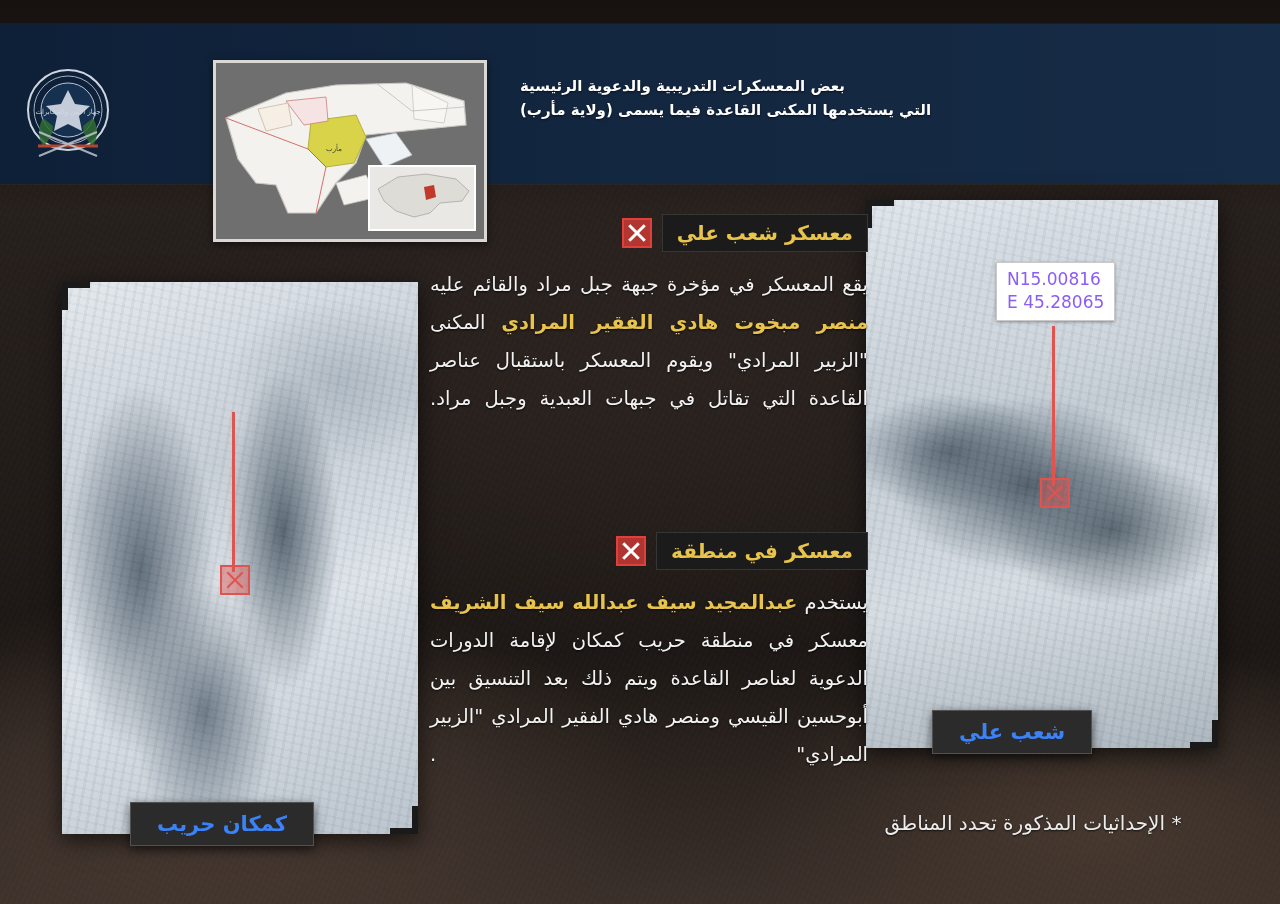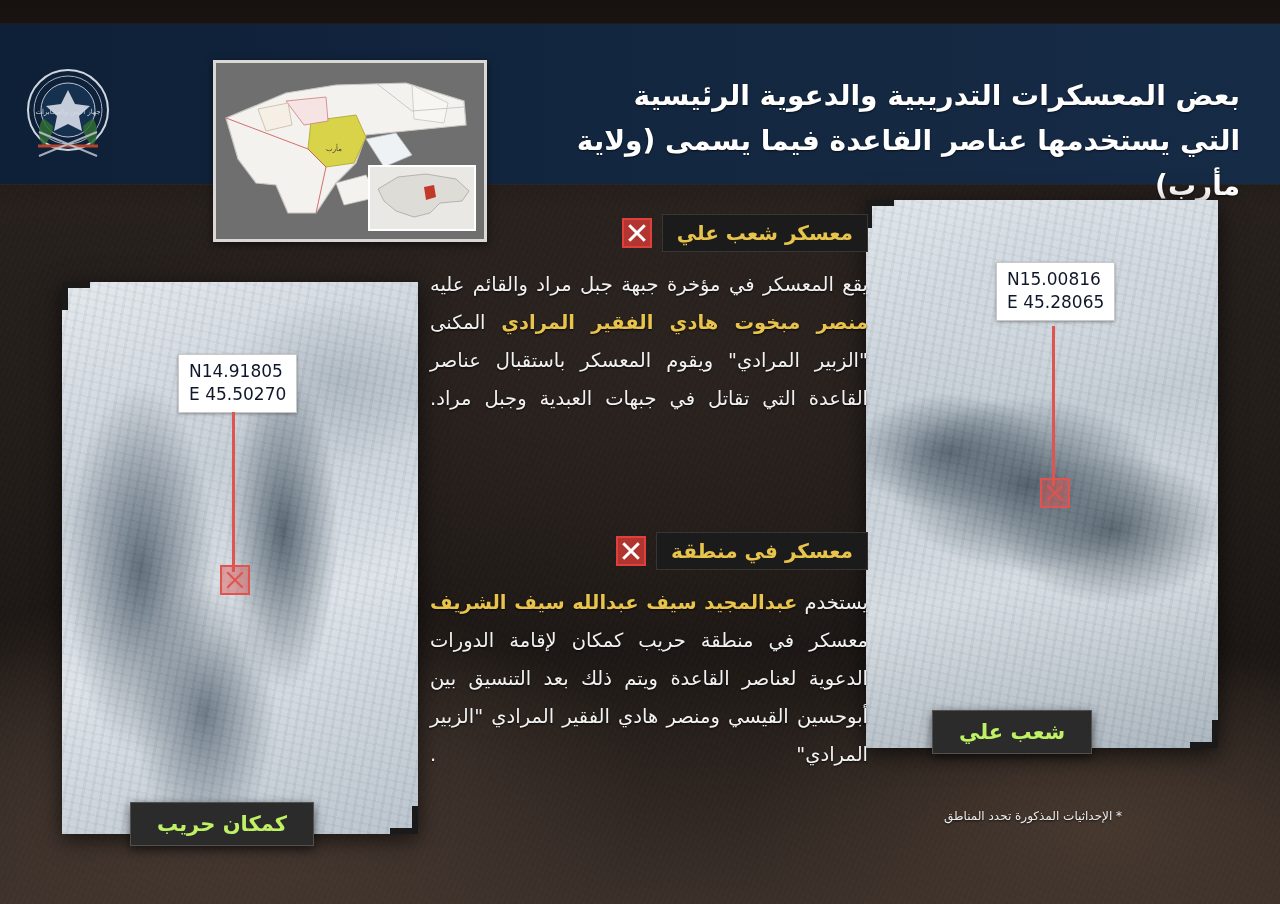--- a/index.html
+++ b/index.html
@@ -49,23 +49,23 @@
     width: 1280px;
     height: 160px;
     background: linear-gradient(90deg, #0e2038 0%, #13263f 45%, #162b46 100%);
     box-shadow: 0 0 0 1px rgba(255,255,255,.03);
   }
   .header-title {
     position: absolute;
     right: 40px;
     top: 50px;
     width: 720px;
-    text-align: right;
+    text-align: left;
     color: #ffffff;
-    font-size: 28px;
+    font-size: 15px;
     font-weight: bold;
     line-height: 1.6;
     direction: rtl;
     text-shadow: 0 1px 2px rgba(0,0,0,.6);
   }
   .emblem {
     position: absolute;
     right: 1157px;  
     left: 72px;
     top: 34px;
@@ -130,21 +130,21 @@
   .sat-streaks {
     position: absolute; inset: 0;
     opacity: .5;
     background-image:
       repeating-linear-gradient(100deg, rgba(40,55,70,.10) 0 3px, rgba(255,255,255,.05) 3px 9px),
       repeating-linear-gradient(12deg, rgba(40,55,70,.07) 0 2px, rgba(255,255,255,.04) 2px 8px);
   }
   .coord-box {
     position: absolute;
     background: #ffffff;
-    color: #0f172a;
+    color: #8b5cf6;
     font-family: "DejaVu Sans", "Liberation Sans", sans-serif;
     font-size: 17px;
     line-height: 1.35;
     padding: 5px 10px 6px;
     direction: ltr;
     text-align: left;
     border: 1px solid #c9c9c9;
     white-space: pre-line;
     box-shadow: 0 1px 3px rgba(0,0,0,.35);
   }
@@ -169,21 +169,21 @@
     height: 2px;
     background: #e0544f;
     transform-origin: center;
   }
   .pin-marker::before { transform: translate(-50%,-50%) rotate(45deg); }
   .pin-marker::after  { transform: translate(-50%,-50%) rotate(-45deg); }
 
   .caption {
     position: absolute;
     background: #2b2b2b;
-    color: #bef264;
+    color: #3b82f6;
     font-size: 21px;
     font-weight: bold;
     padding: 9px 26px;
     text-align: center;
     border: 1px solid rgba(255,255,255,.18);
     box-shadow: 0 3px 10px rgba(0,0,0,.6);
     white-space: nowrap;
   }
   .corner {
     position: absolute;
@@ -245,21 +245,21 @@
     text-shadow: 0 1px 2px rgba(0,0,0,.75);
   }
   .hl { color: #e8c44c; font-weight: bold; }
 
   .footnote {
     position: absolute;
     left: 868px;
     top: 806px;
     width: 330px;
     color: #ededed;
-    font-size: 12px;
+    font-size: 20px;
     line-height: 1.75;
     text-align: center;
     direction: rtl;
     text-shadow: 0 1px 2px rgba(0,0,0,.7);
   }
 </style>
 </head>
 <body>
 
 <div id="page">
@@ -302,30 +302,28 @@
       <div class="inset">
         <svg width="100" height="58" viewBox="0 0 100 58">
           <path d="M4 22 L24 10 L52 7 L82 12 L95 24 L88 34 L66 36 L56 46 L40 50 L22 44 L10 34 Z" fill="#dedcd6" stroke="#b5b3ad" stroke-width="1"></path>
           <path d="M50 20 L60 18 L62 30 L52 33 Z" fill="#c0392b"></path>
         </svg>
       </div>
     </div>
 
     <div class="header-title">
       <div>بعض المعسكرات التدريبية والدعوية الرئيسية</div>
-      <div>التي يستخدمها عناصر القاعدة فيما يسمى (ولاية مأرب)</div>
+      <div>التي يستخدمها المكنى القاعدة فيما يسمى (ولاية مأرب)</div>
     </div>
   </div>
 
   <div class="card" style="left:62px; top:282px; width:356px; height:552px;">
     <div class="sat sat-left">
       <div class="sat-streaks"></div>
     </div>
-    <div class="coord-box" style="left:116px; top:72px;">N14.91805
-E 45.50270</div>
     <div class="pin-line" style="left:170px; top:130px; height:160px;"></div>
     <div class="pin-marker" style="left:158px; top:283px;"></div>
     <div class="corner" style="left:0; top:0; border-left-width:6px; border-top-width:6px;"></div>
     <div class="corner" style="right:0; bottom:0; border-right-width:6px; border-bottom-width:6px;"></div>
   </div>
   <div class="caption" style="left:130px; top:802px;">كمكان حريب</div>
 
   <div class="card" style="left:866px; top:200px; width:352px; height:548px;">
     <div class="sat sat-right">
       <div class="sat-streaks"></div>

